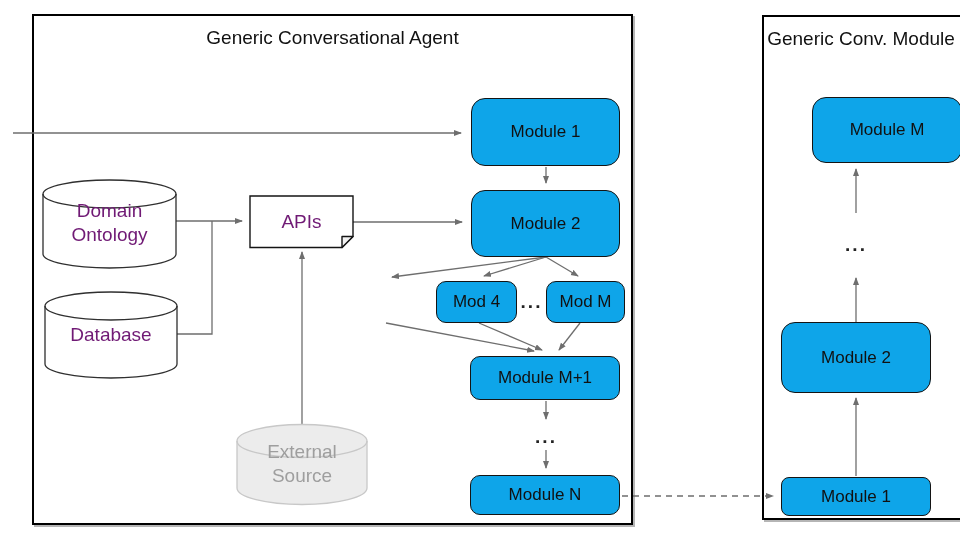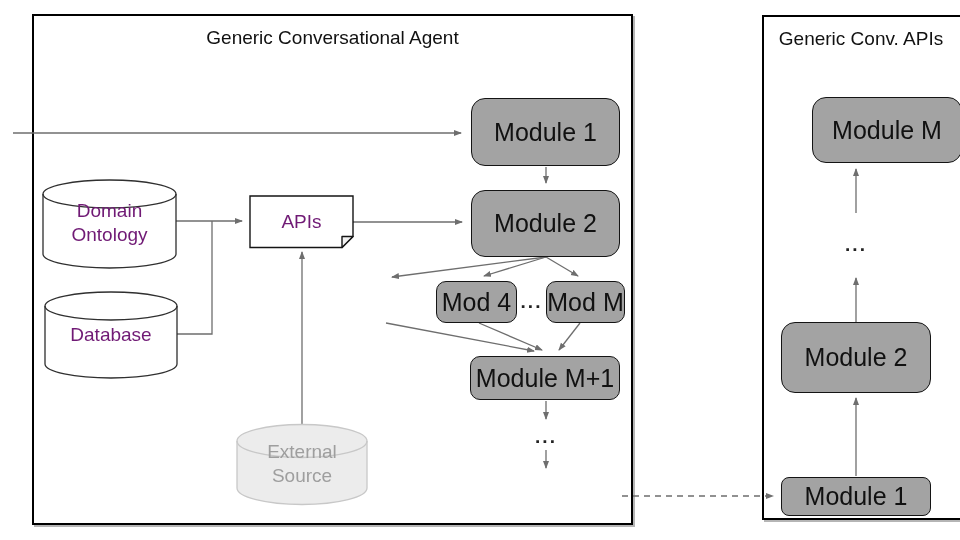--- a/index.html
+++ b/index.html
@@ -9,23 +9,23 @@
   }
   .panel{
     position:absolute;background:#fff;border:2px solid #000;box-sizing:border-box;
     box-shadow:2px 2px 0 rgba(120,120,120,.55);
   }
   .panel-title{
     position:absolute;text-align:center;font-size:19px;color:#111;white-space:nowrap;
   }
   .wires{position:absolute;left:0;top:0;width:960px;height:540px;}
   .node{
-    position:absolute;background:#a3a3a3;border:1.5px solid #141414;box-sizing:border-box;
+    position:absolute;background:#0ea5e9;border:1.5px solid #141414;box-sizing:border-box;
     display:flex;align-items:center;justify-content:center;
-    font-size:25px;color:#111;text-align:center;
+    font-size:17px;color:#111;text-align:center;
   }
   .r14{border-radius:14px;}
   .r10{border-radius:10px;}
   .r8{border-radius:8px;}
   .lbl{
     position:absolute;display:flex;align-items:center;justify-content:center;
     text-align:center;font-size:19px;line-height:24px;color:#701a75;
   }
   .lbl.muted{color:#9e9e9e;}
   .dots{
@@ -35,21 +35,21 @@
 </style>
 </head>
 <body>
 
 <div class="stage">
 
   <div class="panel" style="left:32px;top:14px;width:601px;height:511px;"></div>
   <div class="panel" style="left:762px;top:15px;width:205px;height:505px;"></div>
 
   <div class="panel-title" style="left:32px;top:27px;width:601px;">Generic Conversational Agent</div>
-  <div class="panel-title" style="left:762px;top:28px;width:198px;">Generic Conv. APIs</div>
+  <div class="panel-title" style="left:762px;top:28px;width:198px;">Generic Conv. Module</div>
 
   <svg class="wires" viewBox="0 0 960 540">
     <defs>
       <marker id="arr" markerUnits="userSpaceOnUse" markerWidth="9" markerHeight="7" refX="7" refY="3" orient="auto">
         <path d="M0 0 L8 3 L0 6 Z" fill="#6e6e6e"></path>
       </marker>
     </defs>
 
     <g stroke="#6e6e6e" stroke-width="1.3" fill="none">
 
@@ -103,20 +103,21 @@
     </g>
   </svg>
 
   <div class="node r14" style="left:471px;top:98px;width:149px;height:68px;">Module 1</div>
   <div class="node r14" style="left:471px;top:190px;width:149px;height:67px;">Module 2</div>
   <div class="node r10" style="left:436px;top:281px;width:81px;height:42px;">Mod 4</div>
   <div class="dots" style="left:517px;top:282px;width:29px;height:40px;">...</div>
   <div class="node r10" style="left:546px;top:281px;width:79px;height:42px;">Mod M</div>
   <div class="node r10" style="left:470px;top:356px;width:150px;height:44px;">Module M+1</div>
   <div class="dots" style="left:528px;top:425px;width:36px;height:24px;">...</div>
+  <div class="node r10" style="left:470px;top:475px;width:150px;height:40px;">Module N</div>
 
   <div class="lbl" style="left:59px;top:196px;width:101px;height:54px;">Domain Ontology</div>
   <div class="lbl" style="left:61px;top:320px;width:100px;height:30px;">Database</div>
   <div class="lbl" style="left:250px;top:196px;width:103px;height:51px;">APIs</div>
   <div class="lbl muted" style="left:247px;top:440px;width:110px;height:48px;">External Source</div>
 
   <div class="node r14" style="left:780px;top:97px;width:150px;height:66px;margin-left:32px;">Module M</div>
   <div class="dots" style="left:838px;top:233px;width:36px;height:24px;">...</div>
   <div class="node r14" style="left:781px;top:322px;width:150px;height:71px;">Module 2</div>
   <div class="node r8" style="left:781px;top:477px;width:150px;height:39px;">Module 1</div>

